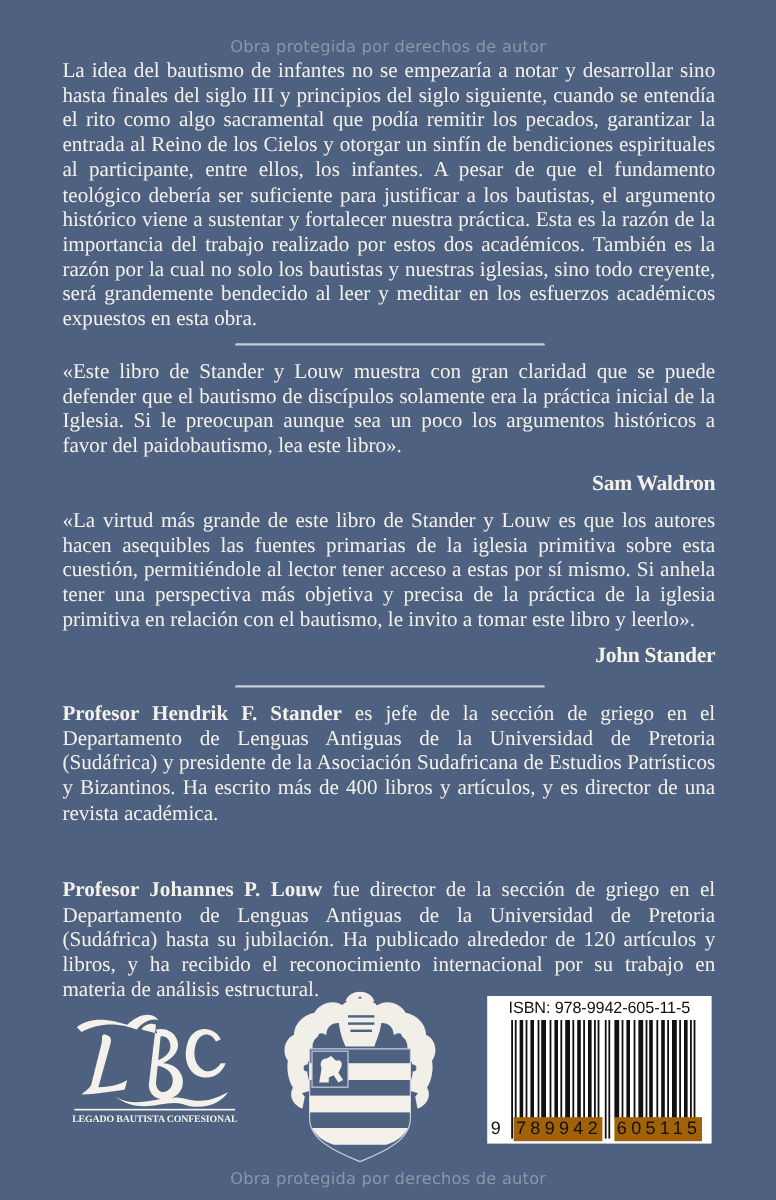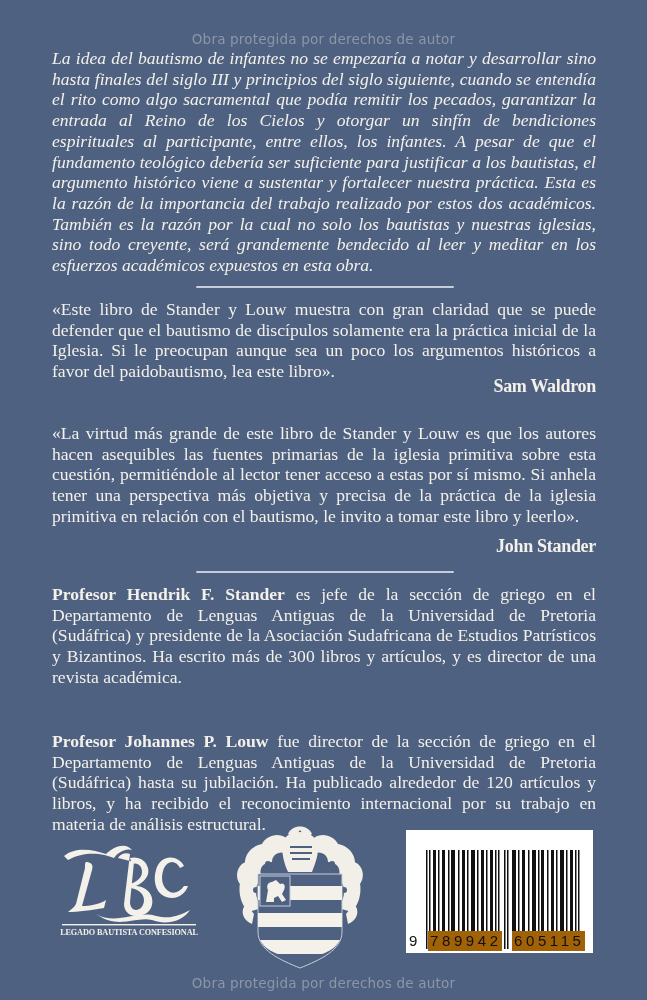--- a/index.html
+++ b/index.html
@@ -15,35 +15,35 @@
     font-family: "DejaVu Sans", "Liberation Sans", sans-serif;
     font-size: 13.5px; color: #8b96a9; letter-spacing: 0.2px; margin-top: 11px;
   }
   .wm-top { top: 20px; }
   .wm-bottom { top: 964px; }
   .block {
     position: absolute; left: 52px; width: 544px;
     font-size: 17.6px; line-height: 20.7px;
     text-align: justify; hyphens: none;
   }
-  .p-intro { top: 48px; font-style: italic; }
+  .p-intro { top: 48px; }
   .sep {
     position: absolute; left: 196px; width: 258px; height: 2px;
     background: #c6cddb; border-radius: 1px;
   }
   .sep1 { top: 286px; }
   .sep2 { top: 571px; }
   .q1 { top: 299px; }
   .q2 { top: 423px; }
   .attr {
     position: absolute; right: 51px;
     font-family: "Liberation Serif", "DejaVu Serif", serif;
     font-weight: bold; font-size: 18px; letter-spacing: -0.3px;
   }
-  .a1 { top: 376px; }
+  .a1 { top: 392px; }
   .a2 { top: 536px; }
   .bio1 { top: 584px; }
   .bio2 { top: 698px; margin-top: 33px; }
   .bio-name { font-weight: bold; }
 
   .logo-lbc { position: absolute; left: 56px; top: 840px; width: 146px; height: 115px; }
   .logo-lbc-sub {
     position: absolute; left: 0; top: 88px; width: 146px; text-align: center;
     font-family: "Liberation Serif", serif; font-size: 8.2px; letter-spacing: -0.1px;
     color: #f3f1ea; font-weight: bold;
@@ -80,21 +80,21 @@
 <div class="sep sep1"></div>
 
 <div class="block q1">«Este libro de Stander y Louw muestra con gran claridad que se puede defender que el bautismo de discípulos solamente era la práctica inicial de la Iglesia. Si le preocupan aunque sea un poco los argumentos históricos a favor del paidobautismo, lea este libro».</div>
 <div class="attr a1">Sam Waldron</div>
 
 <div class="block q2">«La virtud más grande de este libro de Stander y Louw es que los autores hacen asequibles las fuentes primarias de la iglesia primitiva sobre esta cuestión, permitiéndole al lector tener acceso a estas por sí mismo. Si anhela tener una perspectiva más objetiva y precisa de la práctica de la iglesia primitiva en relación con el bautismo, le invito a tomar este libro y leerlo».</div>
 <div class="attr a2">John Stander</div>
 
 <div class="sep sep2"></div>
 
-<div class="block bio1"><span class="bio-name">Profesor Hendrik F. Stander</span><span> es jefe de la sección de griego en el Departamento de Lenguas Antiguas de la Universidad de Pretoria (Sudáfrica) y presidente de la Asociación Sudafricana de Estudios Patrísticos y Bizantinos. Ha escrito más de 300 libros y artículos, y es director de una revista académica.</span></div>
+<div class="block bio1"><span class="bio-name">Profesor Hendrik F. Stander</span><span> es jefe de la sección de griego en el Departamento de Lenguas Antiguas de la Universidad de Pretoria (Sudáfrica) y presidente de la Asociación Sudafricana de Estudios Patrísticos y Bizantinos. Ha escrito más de 400 libros y artículos, y es director de una revista académica.</span></div>
 
 <div class="block bio2"><span class="bio-name">Profesor Johannes P. Louw</span><span> fue director de la sección de griego en el Departamento de Lenguas Antiguas de la Universidad de Pretoria (Sudáfrica) hasta su jubilación. Ha publicado alrededor de 120 artículos y libros, y ha recibido el reconocimiento internacional por su trabajo en materia de análisis estructural.</span></div>
 
 <div class="logo-lbc">
   <svg width="146" height="88" viewBox="0 0 146 88">
     <g fill="#f3f1ea">
 
       <path d="M8 16 C20 6, 38 10, 50 14 C58 6, 70 2, 76 10 C70 8, 62 12, 58 18 C48 14, 30 10, 12 20 Z"></path>
 
       <path d="M30 22 C34 22, 38 24, 36 30 L26 66 C34 66, 44 64, 50 60 L48 68 C36 70, 22 72, 12 72 C14 70, 18 68, 20 64 L28 32 C30 26, 28 24, 30 22 Z"></path>
@@ -142,20 +142,21 @@
       <rect x="26" y="89" width="84" height="14"></rect>
       <path d="M28 116 L108 116 C104 124, 96 128, 90 130 L46 130 C40 128, 32 124, 28 116 Z"></path>
     </g>
 
     <rect x="28" y="52" width="30" height="30" fill="#4f6180" stroke="#c6cddb" stroke-width="1"></rect>
     <path d="M34 78 L36 66 C34 62, 36 58, 40 58 L44 56 L48 60 C52 58, 54 62, 52 66 L50 70 L54 76 L50 78 L46 72 L42 74 L42 78 Z" fill="#f3f1ea"></path>
   </svg>
 </div>
 
 <div class="barcode-box">
+  <div class="isbn-label">ISBN:  978-9942-605-11-5</div>
   <svg class="bars" viewBox="0 0 166 99" preserveAspectRatio="none">
     <g fill="#111">
       <rect x="6" y="0" width="1.5" height="99"></rect>
       <rect x="9" y="0" width="1.5" height="99"></rect>
       <rect x="13" y="0" width="3" height="82"></rect>
       <rect x="18" y="0" width="1.5" height="82"></rect>
       <rect x="22" y="0" width="3" height="82"></rect>
       <rect x="28" y="0" width="1.5" height="82"></rect>
       <rect x="31" y="0" width="4" height="82"></rect>
       <rect x="38" y="0" width="1.5" height="82"></rect>

